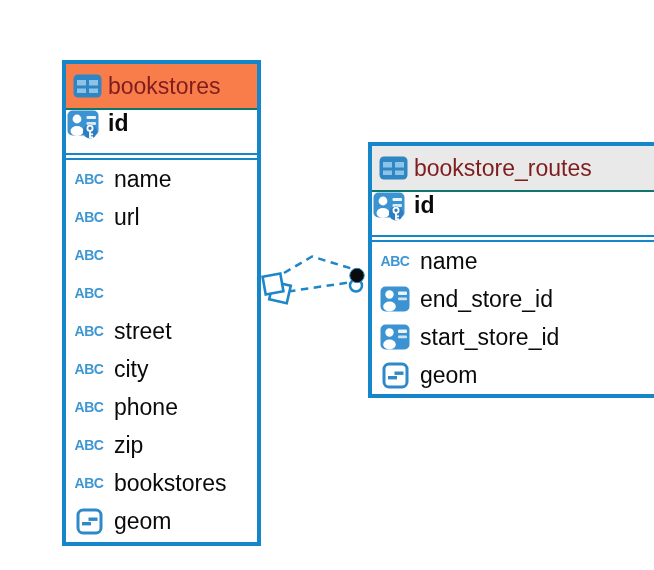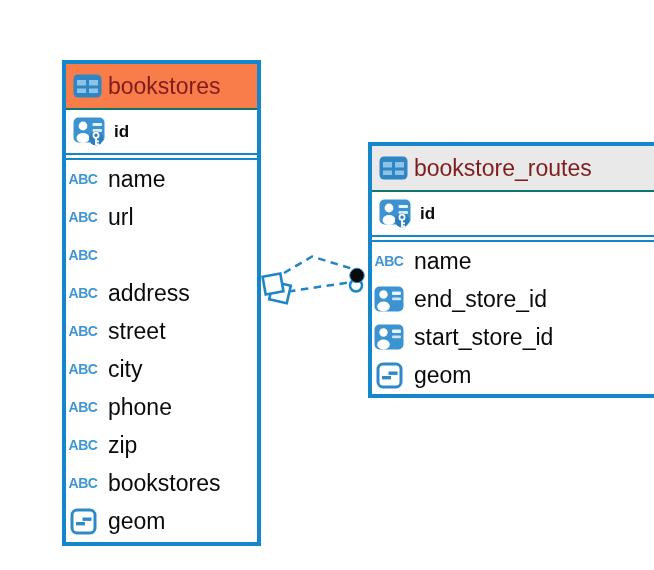--- a/index.html
+++ b/index.html
@@ -12,28 +12,28 @@
   .entity{
     position:absolute;box-sizing:border-box;background:#fff;
     border:4px solid #1486c9;
   }
   .t-header{
     height:44px;display:flex;align-items:center;gap:6px;
     padding:0 6px 0 7px;border-bottom:2px solid #0f766e;
     font-size:23px;color:#7f1d1d;white-space:nowrap;
   }
   .key-row{
-    height:43px;display:flex;align-items:center;gap:8px;
-    padding-left:6px;border-bottom:2px solid #1486c9;
-    font-size:17px;font-weight:bold;color:#0a0a0a;
+    height:43px;display:flex;align-items:flex-start;gap:8px;
+    border-bottom:2px solid #1486c9;
+    font-size:23px;font-weight:bold;color:#0a0a0a;
   }
   .cols{border-top:2px solid #1486c9;margin-top:3px;}
   .row{
     height:38px;display:flex;align-items:center;gap:8px;
-    font-size:23px;color:#0a0a0a;white-space:nowrap;
+    padding-left:6px;font-size:23px;color:#0a0a0a;white-space:nowrap;
   }
   .icon-cell{
     width:34px;min-width:34px;display:flex;align-items:center;
     justify-content:center;overflow:visible;
   }
   .icon-cell svg{display:block;overflow:visible;}
   .abc{
     font-size:14px;font-weight:800;letter-spacing:-0.5px;
     color:#3e96d2;line-height:1;
   }
@@ -94,21 +94,20 @@
       </div>
       <div class="row">
         <span class="icon-cell">
             <span class="abc">ABC</span>
           </span>
       </div>
       <div class="row">
         <span class="icon-cell">
             <span class="abc">ABC</span>
           </span>
-        <span>address</span>
       </div>
       <div class="row">
         <span class="icon-cell">
             <span class="abc">ABC</span>
           </span>
         <span>street</span>
       </div>
       <div class="row">
         <span class="icon-cell">
             <span class="abc">ABC</span>

